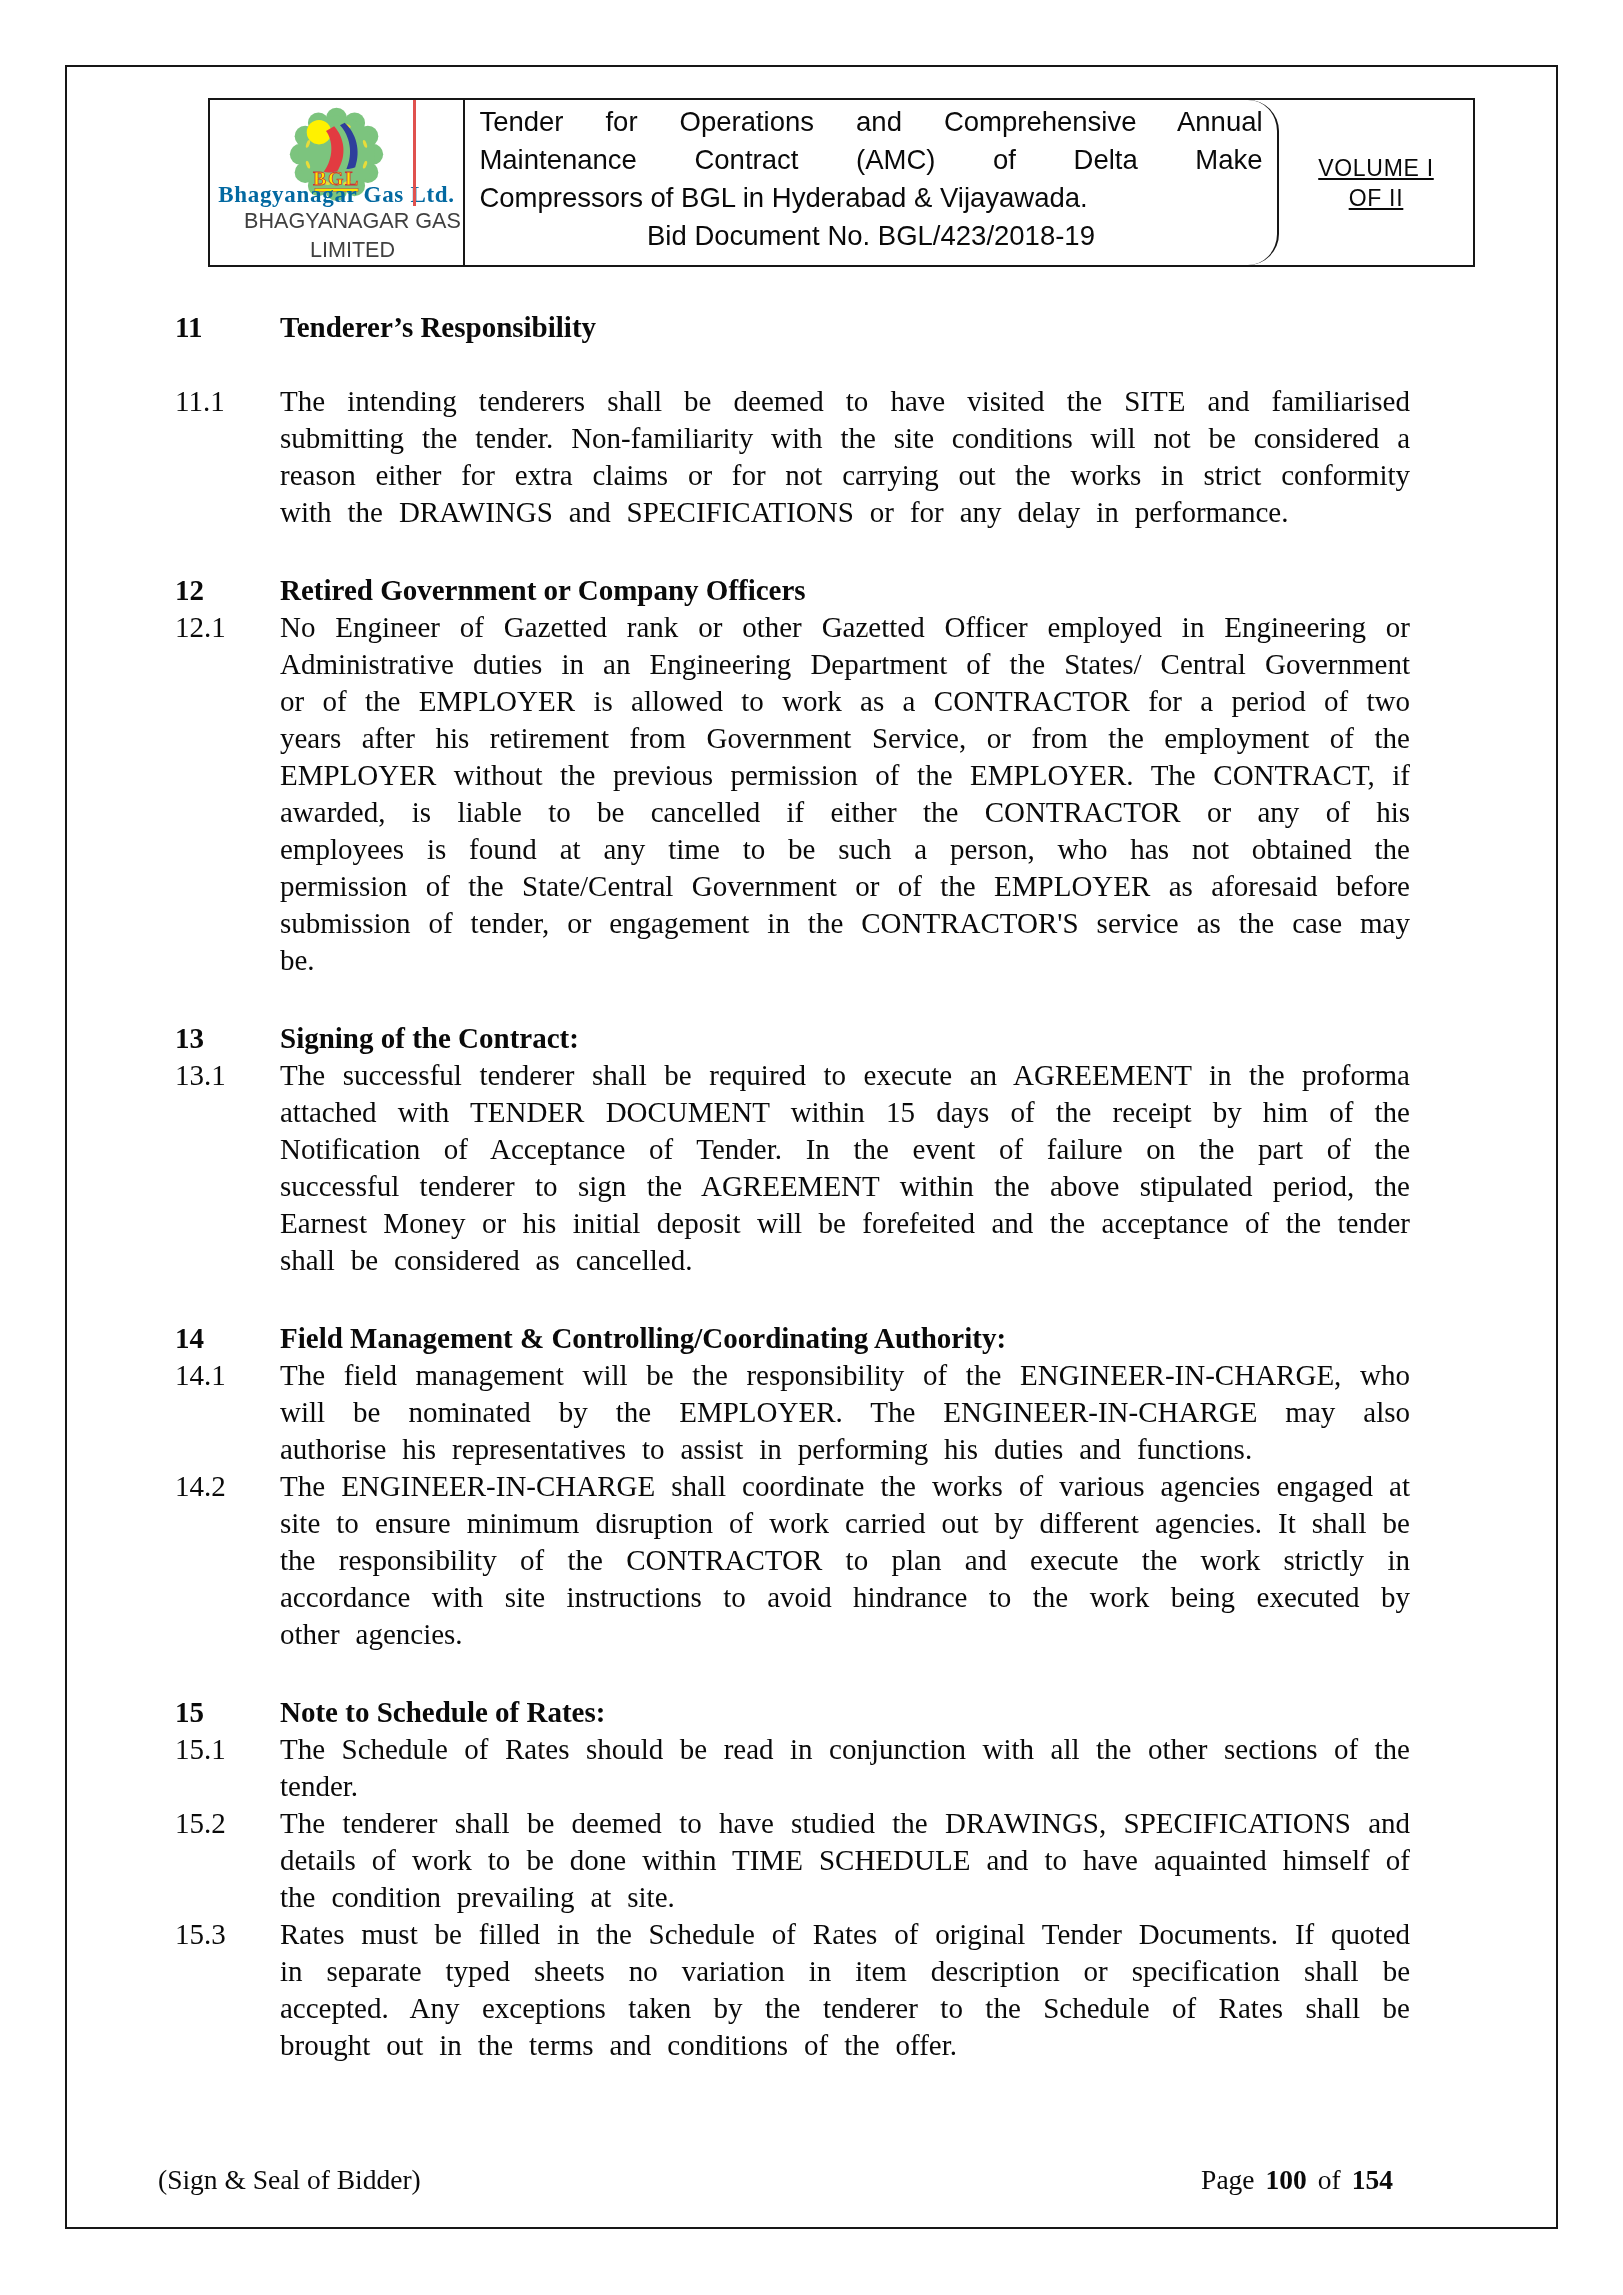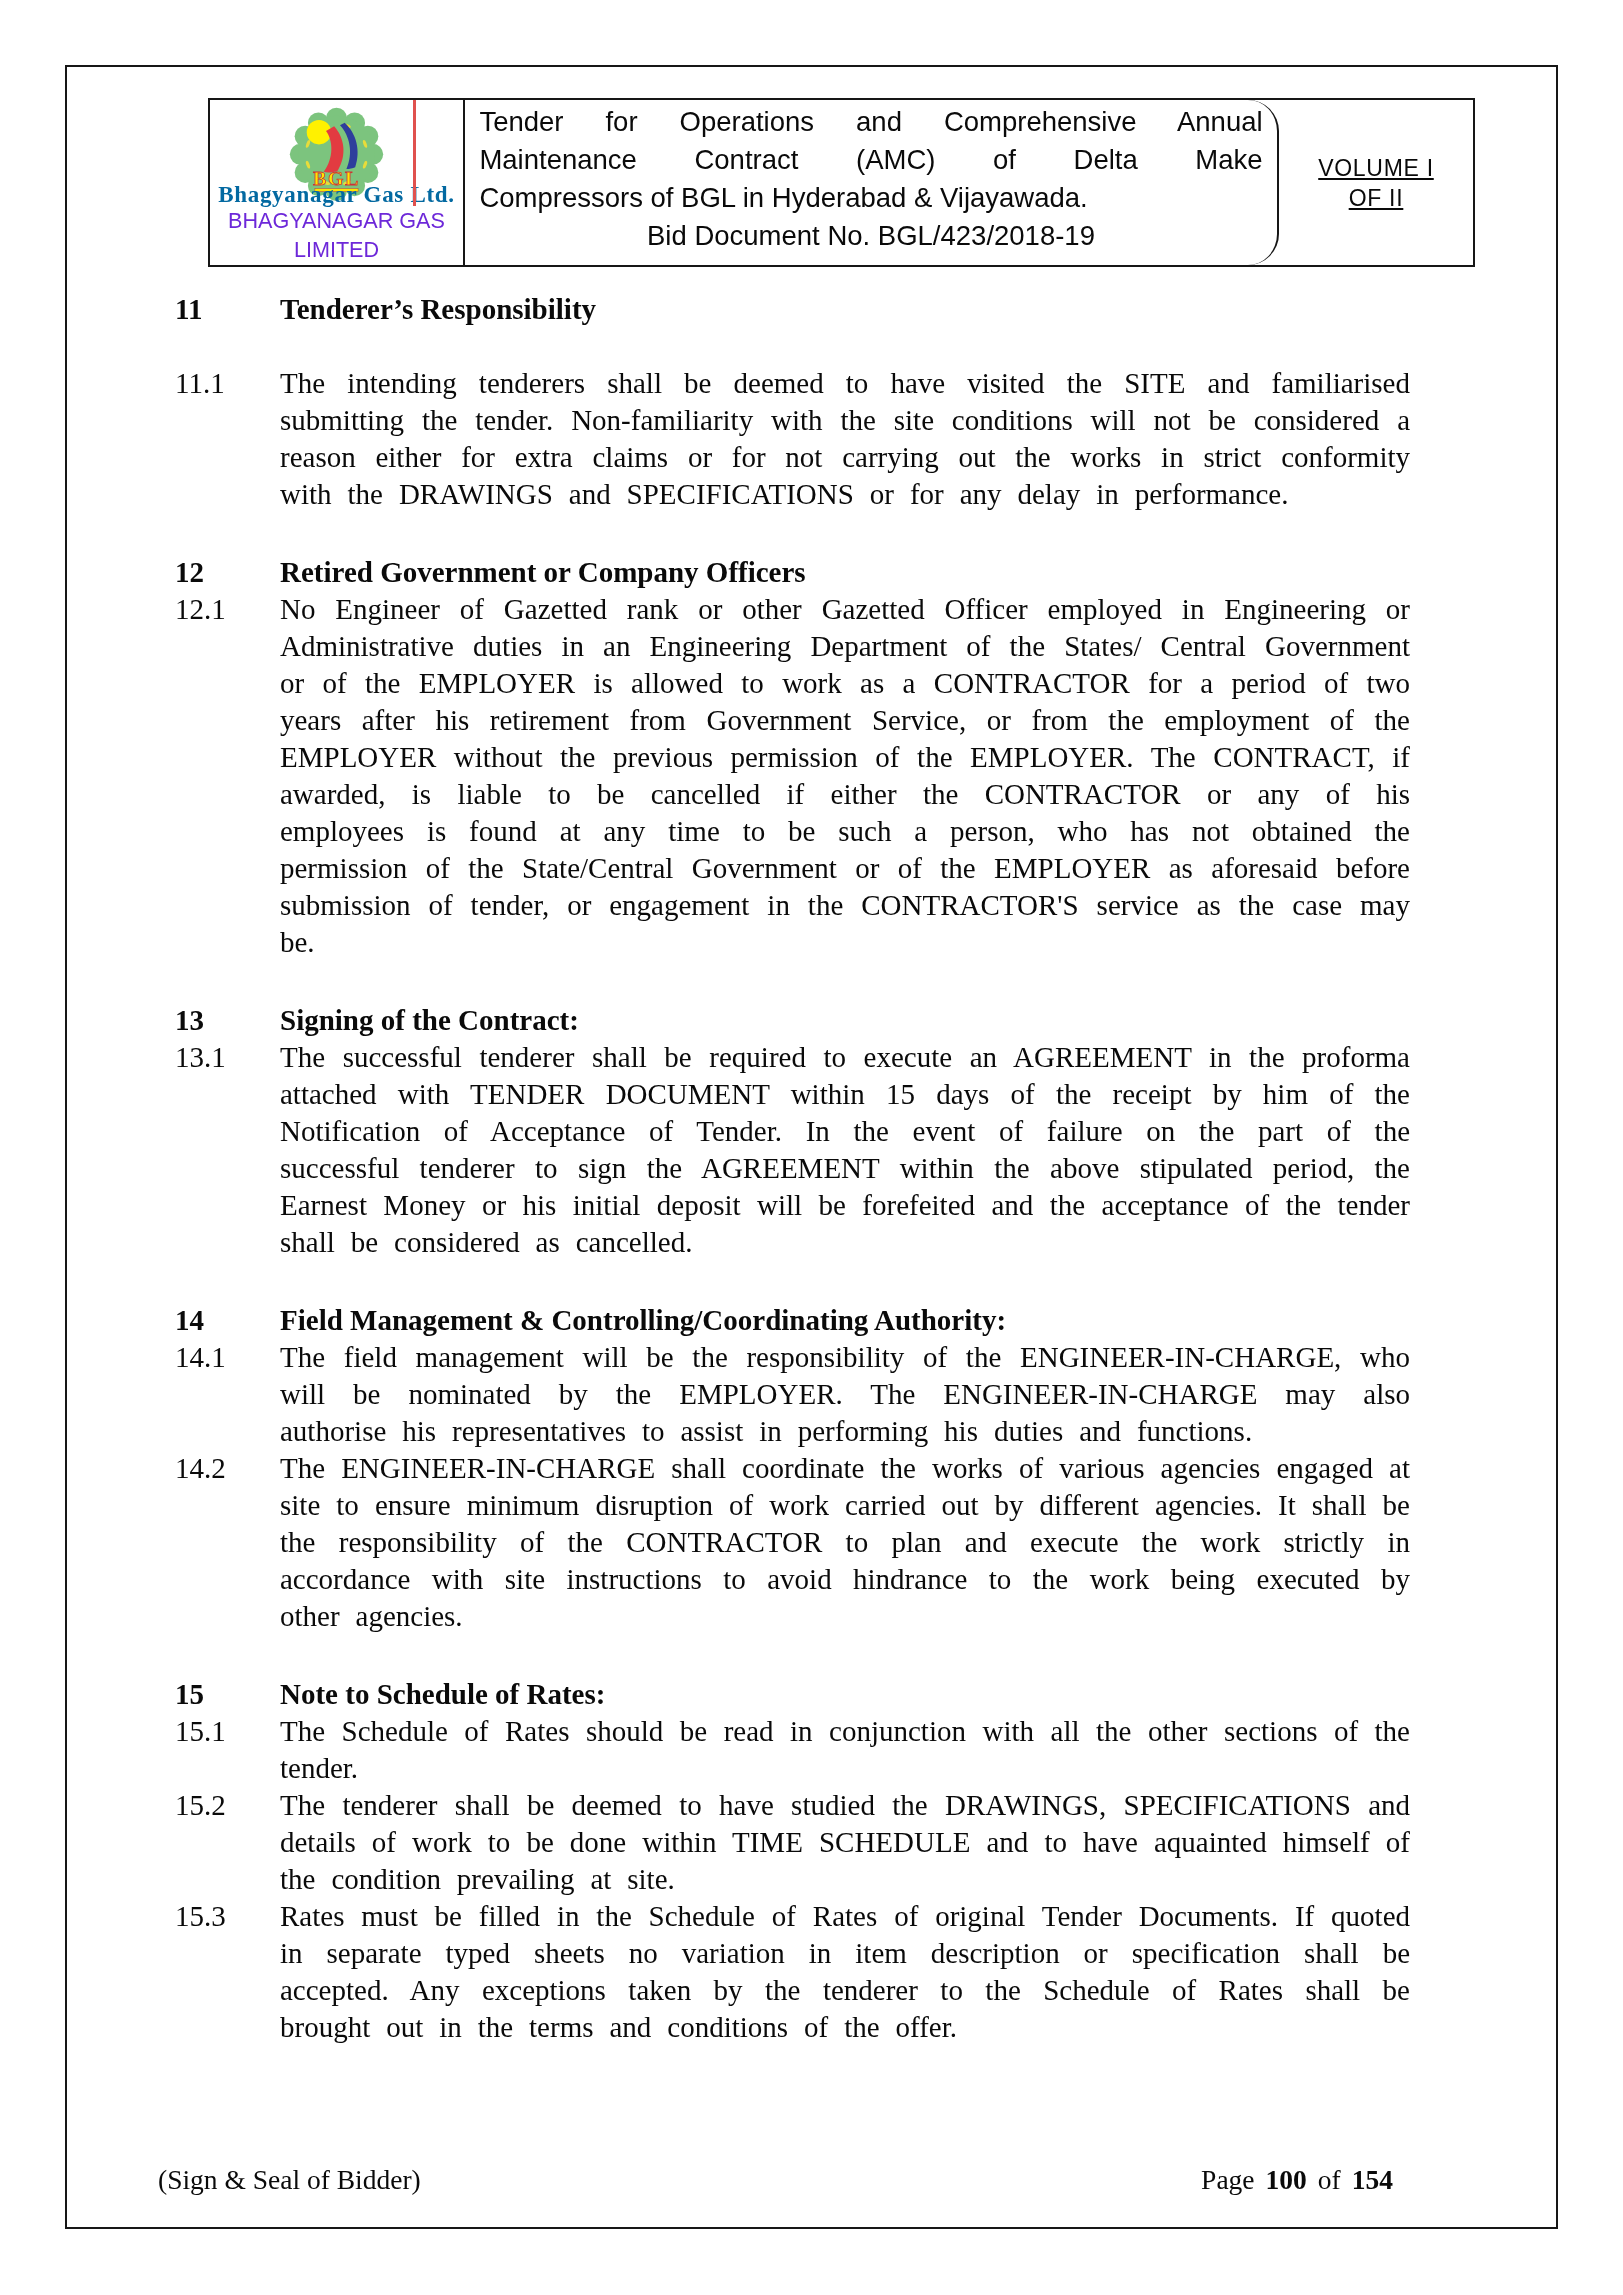--- a/index.html
+++ b/index.html
@@ -46,26 +46,26 @@
     letter-spacing: 0.7px;
   }
   .red-rule {
     position: absolute;
     left: 203px; top: 0;
     width: 2.6px; height: 106px;
     background: #E0514E;
   }
   .company-name {
     position: absolute;
-    left: 0; bottom: 1.3px; width: 100%;
+    left: 16px; bottom: 1.3px; width: 100%;
     text-align: center;
     font-family: "Liberation Sans", sans-serif;
     font-size: 21.6px;
     line-height: 29px;
-    color: #6d28d9;
+    color: #404040;
   }
   .cell-title { font-family: "Liberation Sans", sans-serif; font-size: 27.5px; line-height: 38px; }
   .jline { text-align: justify; text-align-last: justify; }
   .lline { text-align: left; }
   .cline { text-align: center; }
   .cell-volume {
     font-family: "Liberation Sans", sans-serif;
     font-size: 23px;
     line-height: 30px;
     letter-spacing: 0.7px;
@@ -77,21 +77,21 @@
     left: 175px; top: 288px;
     width: 1235px;
     font-size: 29px;
     line-height: 37px;
   }
   .section-heading { display: flex; font-weight: bold; }
   .num-col { width: 105px; flex: none; }
   .txt-col { flex: 1; }
   .para { display: flex; }
   .para .txt-col { text-align: justify; word-spacing: 0.3em; }
-  .mt-first { margin-top: 3px; }
+  .mt-first { margin-top: 21px; }
   .mt-sec   { margin-top: 41px; }
   .gap-after{ margin-bottom: 37px; }
   
   .footer {
     position: absolute;
     left: 158px; top: 2163px;
     width: 1235px;
     display: flex;
     justify-content: space-between;
     align-items: baseline;

